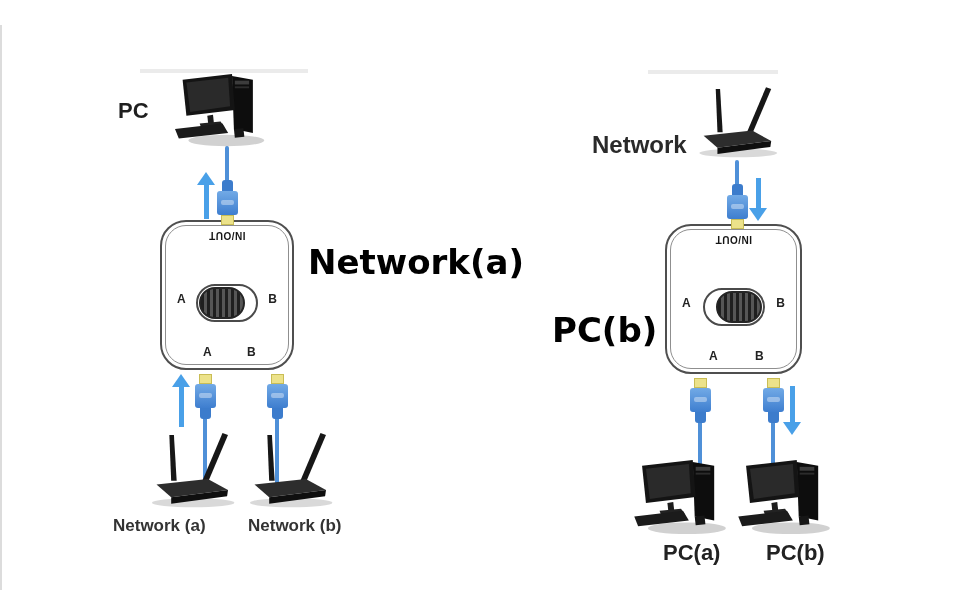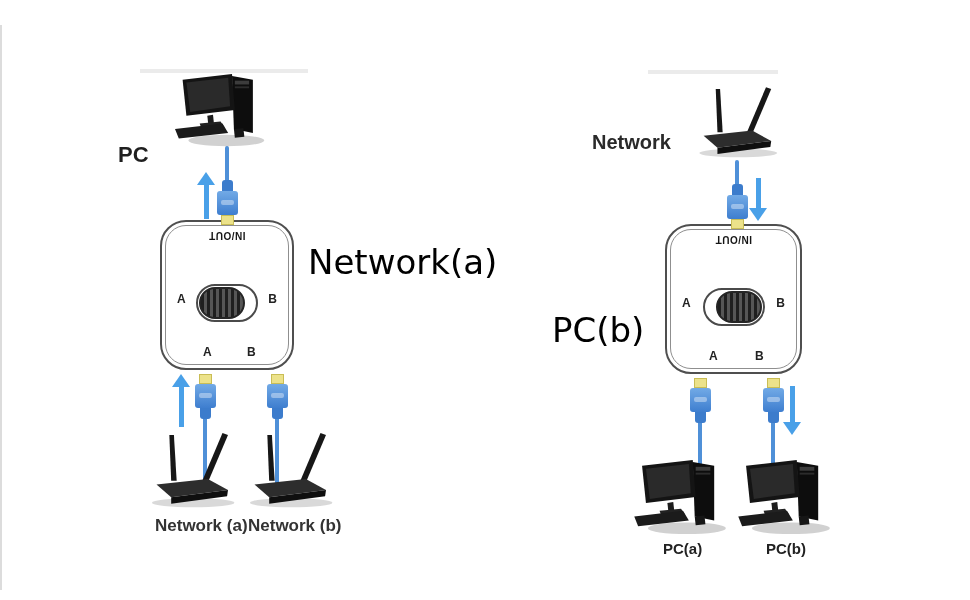--- a/index.html
+++ b/index.html
@@ -3,25 +3,25 @@
 <meta charset="utf-8">
 <style>
   * { margin:0; padding:0; box-sizing:border-box; }
   body { background:#fff; font-family:"Liberation Sans", sans-serif; }
   #canvas { position:relative; width:970px; height:600px; background:#ffffff; overflow:hidden; }
 
   .abs { position:absolute; }
 
   
   .big-title { font-family:"DejaVu Sans", sans-serif; font-size:34px; color:#000; text-align:center; }
-  .big-annot { font-family:"DejaVu Sans", sans-serif; font-size:34px; color:#000; white-space:nowrap; }
-  .dev-label-lg { font-size:22px; font-weight:bold; color:#1f1f1f;margin-top:44px; }
-  .dev-label-md { font-size:20px; font-weight:bold; color:#2a2a2a; }
+  .big-annot { font-family:"DejaVu Sans", sans-serif; font-size:34px; color:#000; white-space:nowrap;font-weight:bold; }
+  .dev-label-lg { font-size:22px; font-weight:bold; color:#1f1f1f; }
+  .dev-label-md { font-size:24px; font-weight:bold; color:#2a2a2a; }
   .dev-label-sm { font-size:17px; font-weight:bold; color:#333; white-space:nowrap; }
-  .dev-label-pc { font-size:15px; font-weight:bold; color:#222; white-space:nowrap; }
+  .dev-label-pc { font-size:22px; font-weight:bold; color:#222; white-space:nowrap; }
 
   
   .switch-box { position:absolute; width:134px; height:150px; background:#fff;
     border:2.5px solid #4f4f4f; border-radius:26px; z-index:2; }
   .switch-box::before { content:""; position:absolute; inset:3px; border:1.5px solid #8f8f8f;
     border-radius:21px; pointer-events:none; }
   .inout { position:absolute; top:8px; left:0; right:0; text-align:center;
     transform:rotate(180deg); font-size:10px; font-weight:bold; letter-spacing:.5px; color:#151515; }
   .port-label { position:absolute; font-size:12px; font-weight:bold; color:#222; }
   .slider-ring { position:absolute; left:50%; transform:translateX(-50%); top:62px;
@@ -138,21 +138,21 @@
   </div>
   <div class="cable" style="left:275px; top:417px; height:70px;"></div>
 
   <svg class="icon-svg" style="left:140px; top:432px; width:110px; height:80px;">
       <use href="#sym-router"></use>
     </svg>
   <svg class="icon-svg" style="left:238px; top:432px; width:110px; height:80px;">
       <use href="#sym-router"></use>
     </svg>
 
-  <div class="abs dev-label-sm" style="left:113px; top:516px;margin-left:42px;">Network (a)</div>
+  <div class="abs dev-label-sm" style="left:113px; top:516px;">Network (a)</div>
   <div class="abs dev-label-sm" style="left:248px; top:516px;">Network (b)</div>
 
 
   <div class="abs dev-label-md" style="left:592px; top:131px;">Network</div>
 
   <svg class="icon-svg" style="left:688px; top:84px; width:104px; height:80px;">
       <use href="#sym-router"></use>
     </svg>
 
   <div class="cable" style="left:735px; top:160px; height:26px;"></div>

